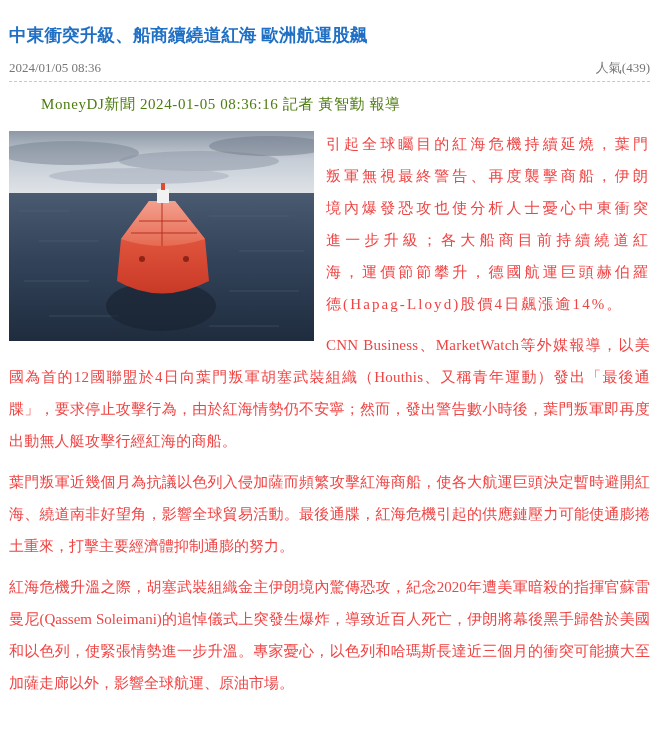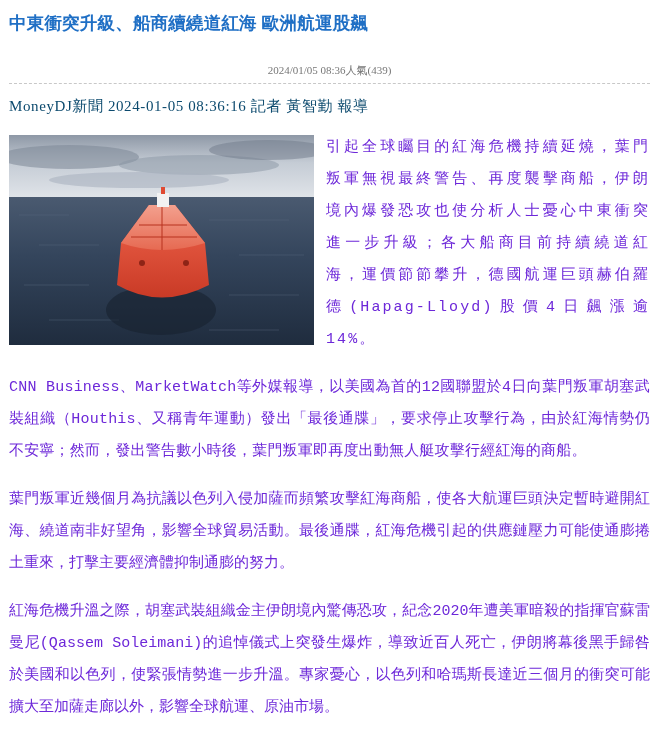--- a/index.html
+++ b/index.html
@@ -13,74 +13,75 @@
       overflow: hidden;
       font-family: "DejaVu Serif", "Liberation Serif", serif;
       color: #222222;
     }
     .article {
       position: relative;
       padding: 0 10px 0 9px;
     }
     .title {
       margin: 0;
-      padding-top: 11px;
+      padding-top: 23px;
       font-size: 17.5px;
       font-weight: bold;
       line-height: 24px;
       color: #1f6fc5;
       letter-spacing: 0.2px;
-      font-family: Liberation Sans, sans-serif;
+      font-family: Liberation Serif, serif;
     }
     .meta-row {
       display: flex;
-      justify-content: center;
+      justify-content: space-between;
       align-items: center;
-      margin-top: 28px;
+      margin-top: 14px;
       width: 641px;
-      font-size: 11px;
+      font-size: 13px;
       color: #777777;
       line-height: 14px;
       font-family: "Liberation Serif", serif;
     }
     .divider {
       width: 641px;
       height: 0;
       border-top: 1px dashed #c8c8c8;
       margin-top: 6px;
     }
     .byline {
       margin-top: 12px;
       font-size: 15px;
       line-height: 20px;
-      color: #0c4a6e;
+      color: #4d7c0f;
       letter-spacing: 0.6px;
       font-family: "Liberation Serif", serif;
+      margin-left: 32px;
     }
     .body-wrap {
       margin-top: 14px;
       width: 641px;
     }
     .hero-image {
       float: left;
       width: 305px;
       height: 210px;
       margin: 3px 12px 4px 0;
       position: relative;
       overflow: hidden;
       background: #35465d;
     }
     .hero-image svg { display: block; }
     .para {
-      margin: 16px 0 9px 0;
+      margin: 7px 0 9px 0;
       font-size: 15px;
       line-height: 32px;
       text-align: justify;
-      color: #6d28d9;
-      font-family: Liberation Mono, monospace;
+      color: #ef4444;
+      font-family: Liberation Serif, serif;
     }
     .para.lead {
       letter-spacing: 2.1px;
     }
     .para.p2 { letter-spacing: 0.2px; }
   </style>
 </head>
 <body>
 
 <div class="article">

